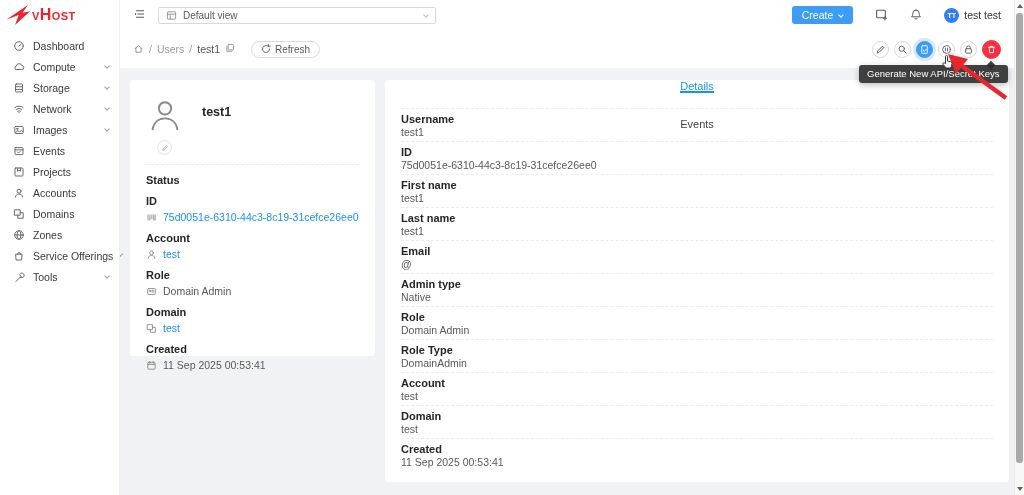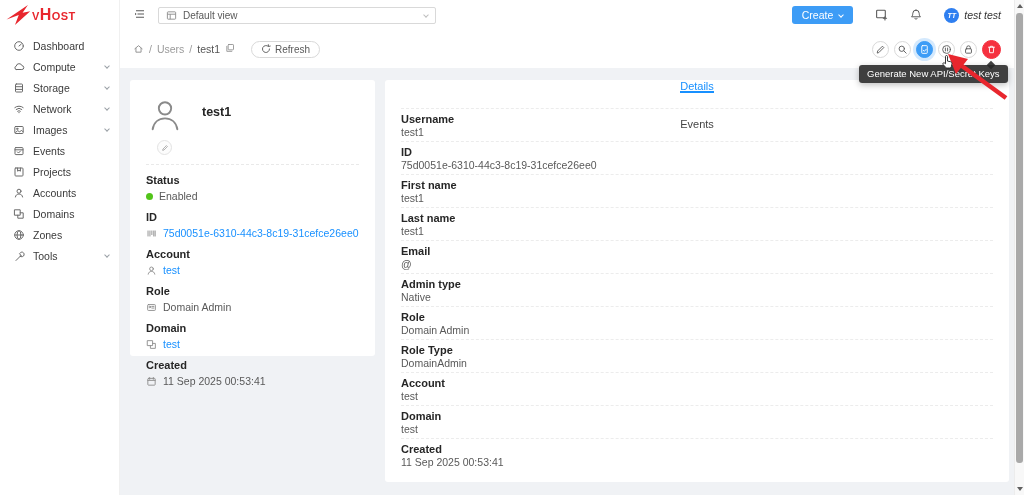--- a/index.html
+++ b/index.html
@@ -19,21 +19,21 @@
   
   .topbar { position:absolute; left:120px; right:10px; top:0; height:30px; background:#fff; display:flex; align-items:center; padding:0 13px; gap:11px; z-index:2; }
   .fold svg { stroke:#595959; fill:none; stroke-width:1.1; }
   .viewsel { width:278px; height:17px; border:1px solid #d9d9d9; border-radius:2px; display:flex; align-items:center; gap:6px; padding:0 7px; font-size:10px; color:#595959; cursor:pointer; }
   .viewsel svg { stroke:#8c8c8c; fill:none; stroke-width:1; }
   .viewsel .chev { border-color:#bfbfbf; margin-top:-1px; }
   .tb-right { margin-left:auto; display:flex; align-items:center; gap:22px; }
   .create { height:18px; background:#3d9cf6; border:none; border-radius:3px; color:#fff; font-size:10.5px; padding:0 10px; display:flex; align-items:center; gap:6px; cursor:pointer; font-family:inherit; }
   .create .chev { border-color:#fff; margin:0 0 1px; }
   .hicon svg { stroke:#595959; fill:none; stroke-width:1; stroke-linecap:round; stroke-linejoin:round; }
-  .user { display:flex; align-items:center; gap:5px;font-style:italic; }
+  .user { display:flex; align-items:center; gap:5px; }
   .avatar { width:15px; height:15px; border-radius:50%; background:#2f7ff0; color:#fff; font-size:7px; font-weight:bold; display:flex; align-items:center; justify-content:center; }
   .uname { font-size:10.5px; color:#333; }
 
   
   .subbar { position:absolute; left:120px; right:10px; top:30px; height:38px; background:#fff; display:flex; align-items:center; padding:0 13px; z-index:2; }
   .crumbs { display:flex; align-items:center; gap:5px; font-size:10.5px; color:#9a9a9a; }
   .crumbs svg { stroke:#8c8c8c; fill:none; stroke-width:1; stroke-linecap:round; stroke-linejoin:round; }
   .crumb-cur { color:#555; }
   .refresh { height:17px; border:1px solid #d9d9d9; border-radius:9px; background:#fff; display:flex; align-items:center; gap:4px; padding:0 9px; font-size:10px; color:#595959; margin-left:11px; cursor:pointer; font-family:inherit; }
   .refresh svg { stroke:#595959; fill:none; stroke-width:1.1; stroke-linecap:round; }
@@ -185,20 +185,30 @@
       </div>
       <div class="mi">
         <span class="ic">
             <svg width="12" height="12" viewBox="0 0 12 12">
               <circle cx="6" cy="6" r="4.3"></circle>
               <ellipse cx="6" cy="6" rx="1.9" ry="4.3"></ellipse>
               <path d="M1.7 6h8.6"></path>
             </svg>
           </span>
         <span>Zones</span>
+      </div>
+      <div class="mi">
+        <span class="ic">
+            <svg width="12" height="12" viewBox="0 0 12 12">
+              <path d="M3 4.2h6l-.5 5.8h-5z"></path>
+              <path d="M4.4 4.2a1.6 1.6 0 0 1 3.2 0"></path>
+            </svg>
+          </span>
+        <span>Service Offerings</span>
+          <span class="chev"></span>
       </div>
       <div class="mi">
         <span class="ic">
             <svg width="12" height="12" viewBox="0 0 12 12">
               <path d="M3 10.5l4.2-4.2"></path>
               <path d="M7.2 6.3a2.4 2.4 0 1 0 1-4.2L6.5 3.8l1.7 1.7z"></path>
             </svg>
           </span>
         <span>Tools</span>
           <span class="chev"></span>
@@ -315,24 +325,20 @@
       </div>
       <div class="edit-badge">
         <svg width="8" height="8" viewBox="0 0 12 12">
             <path d="M2.5 9.5l.4-1.9 5.2-5.2 1.5 1.5-5.2 5.2z"></path>
           </svg>
       </div>
       <hr class="dash">
 
       <div class="pgroup">
         <div class="plabel">Status</div>
-        <div class="pvalue">
-            <span class="dot"></span>
-            <span>Enabled</span>
-          </div>
       </div>
       <div class="pgroup">
         <div class="plabel">ID</div>
         <div class="pvalue">
             <svg width="11" height="11" viewBox="0 0 12 12">
               <path d="M2.2 3.2v5.6M4.3 3.2v5.6M6.4 3.2v4M8.5 3.2v5.6M10 3.2v5.6"></path>
             </svg>
             <span class="lnk">75d0051e-6310-44c3-8c19-31cefce26ee0</span>
           </div>
       </div>

